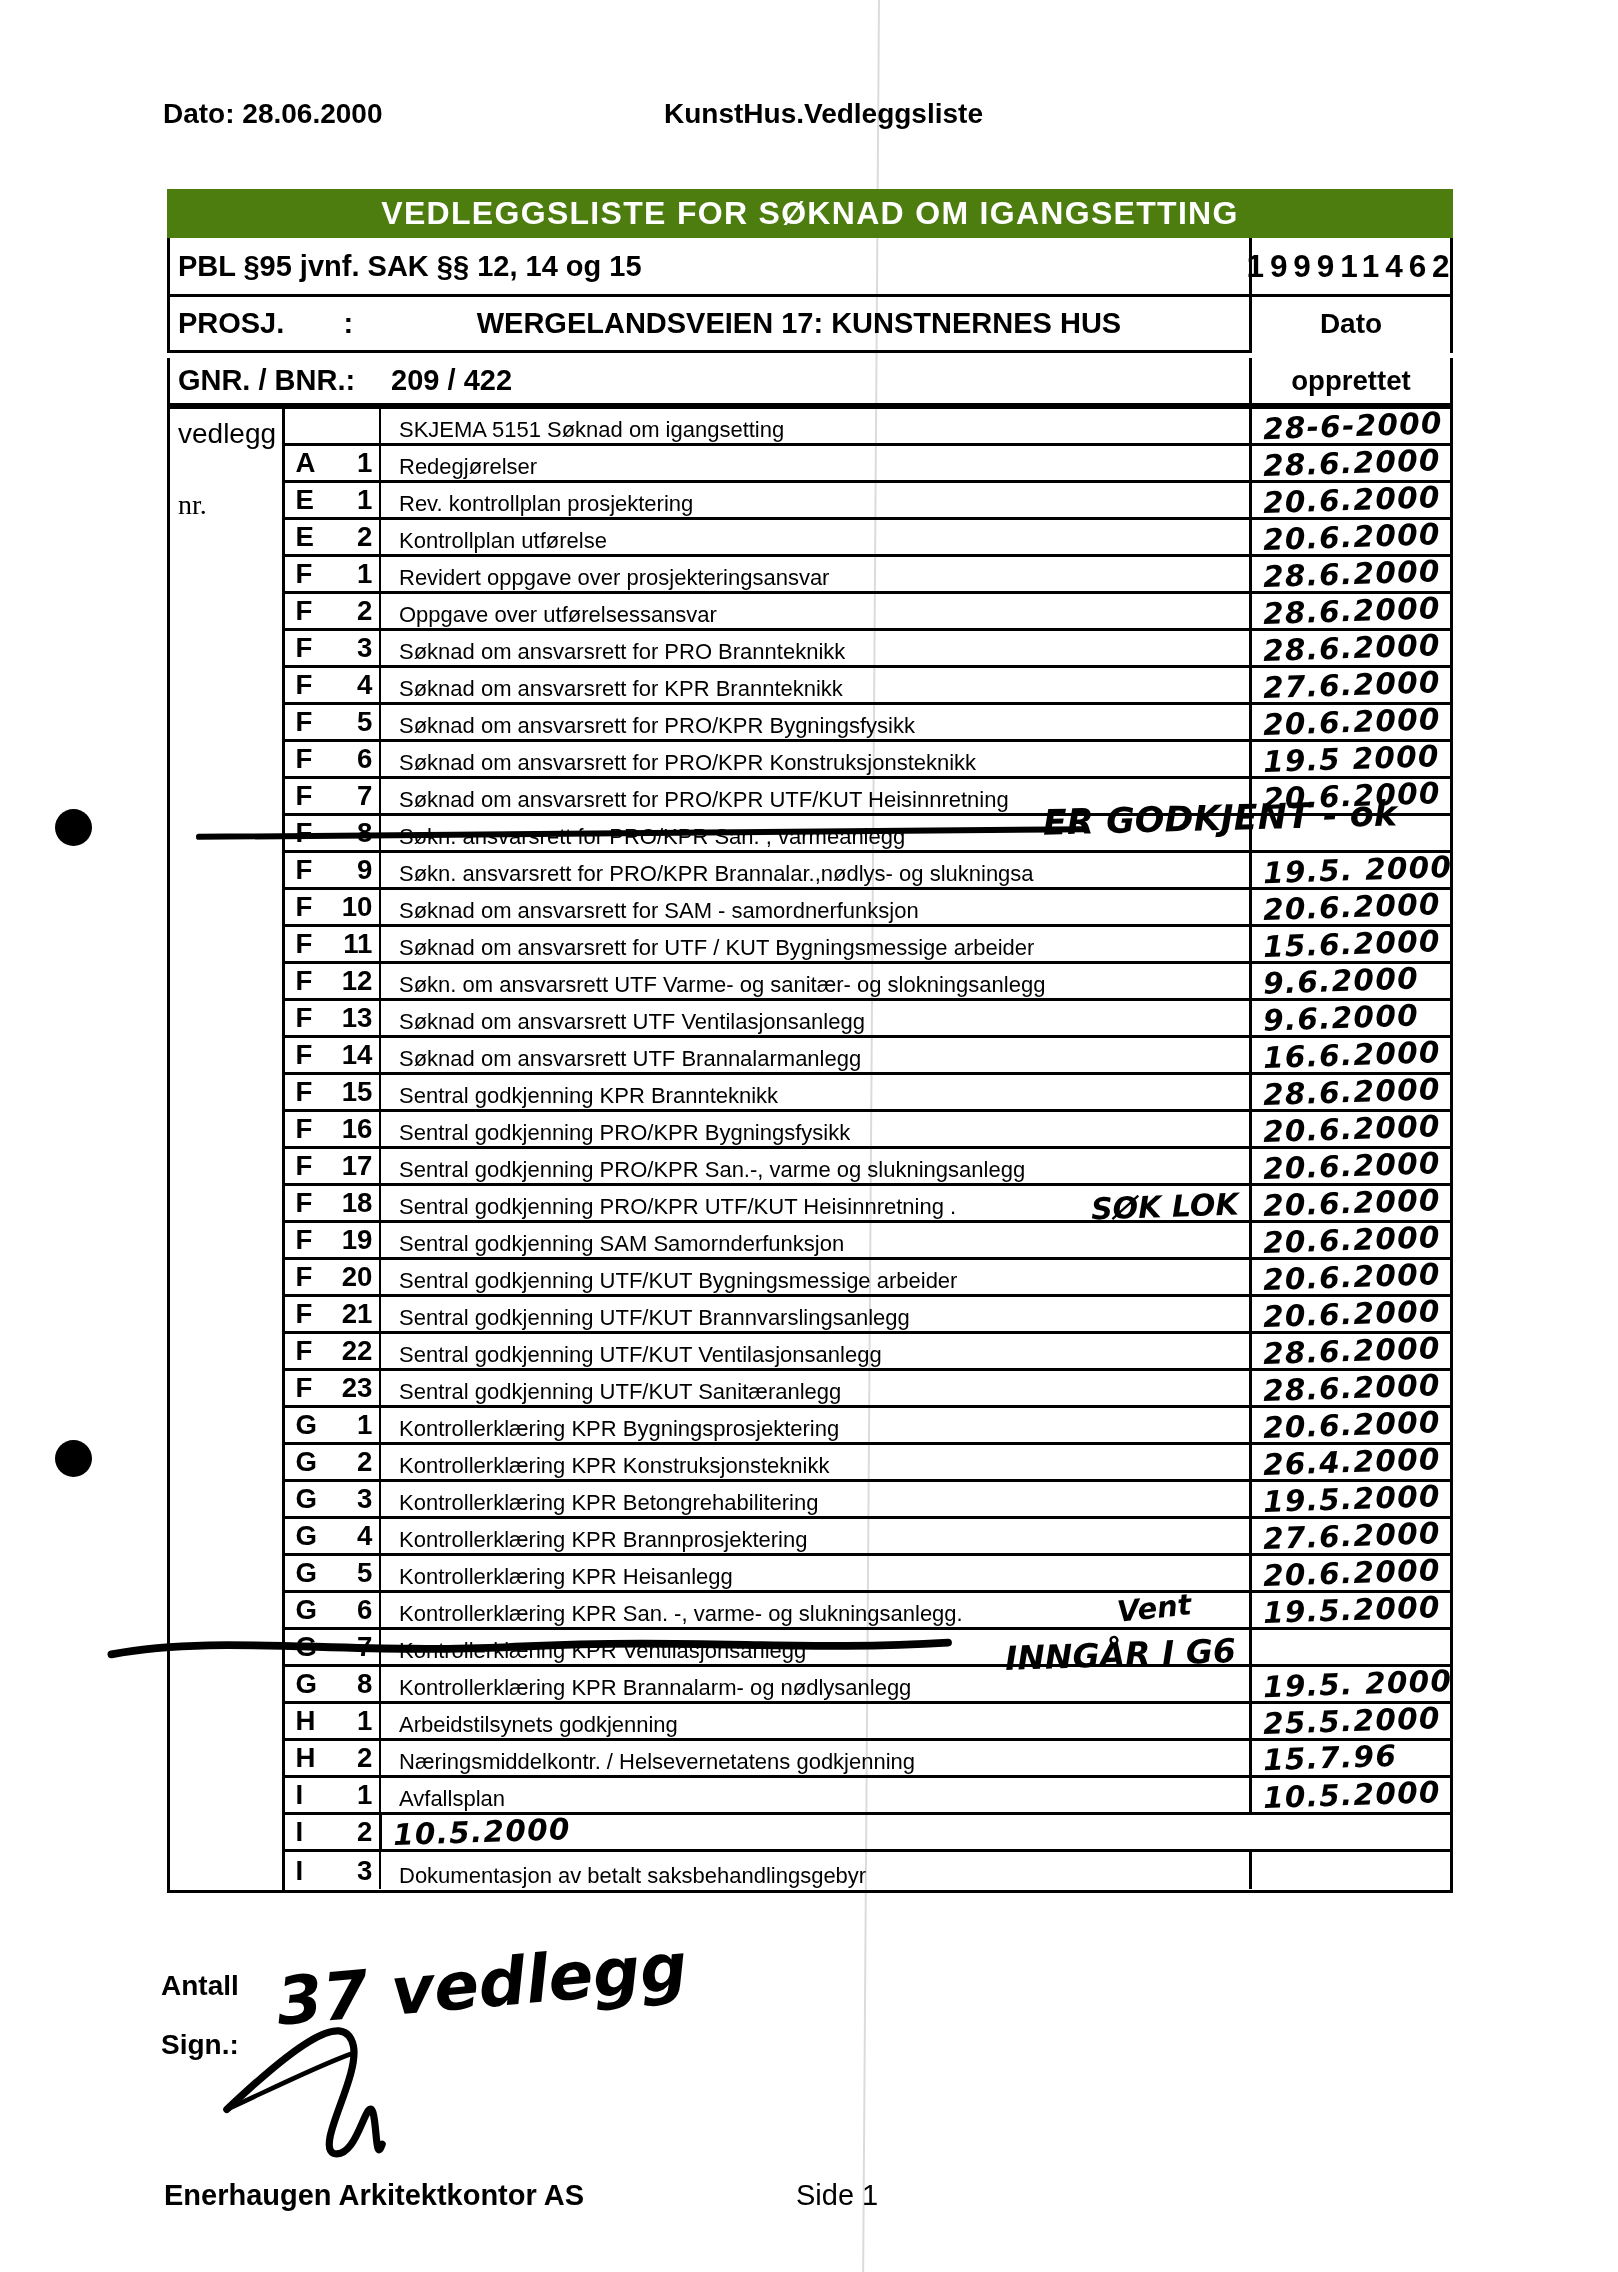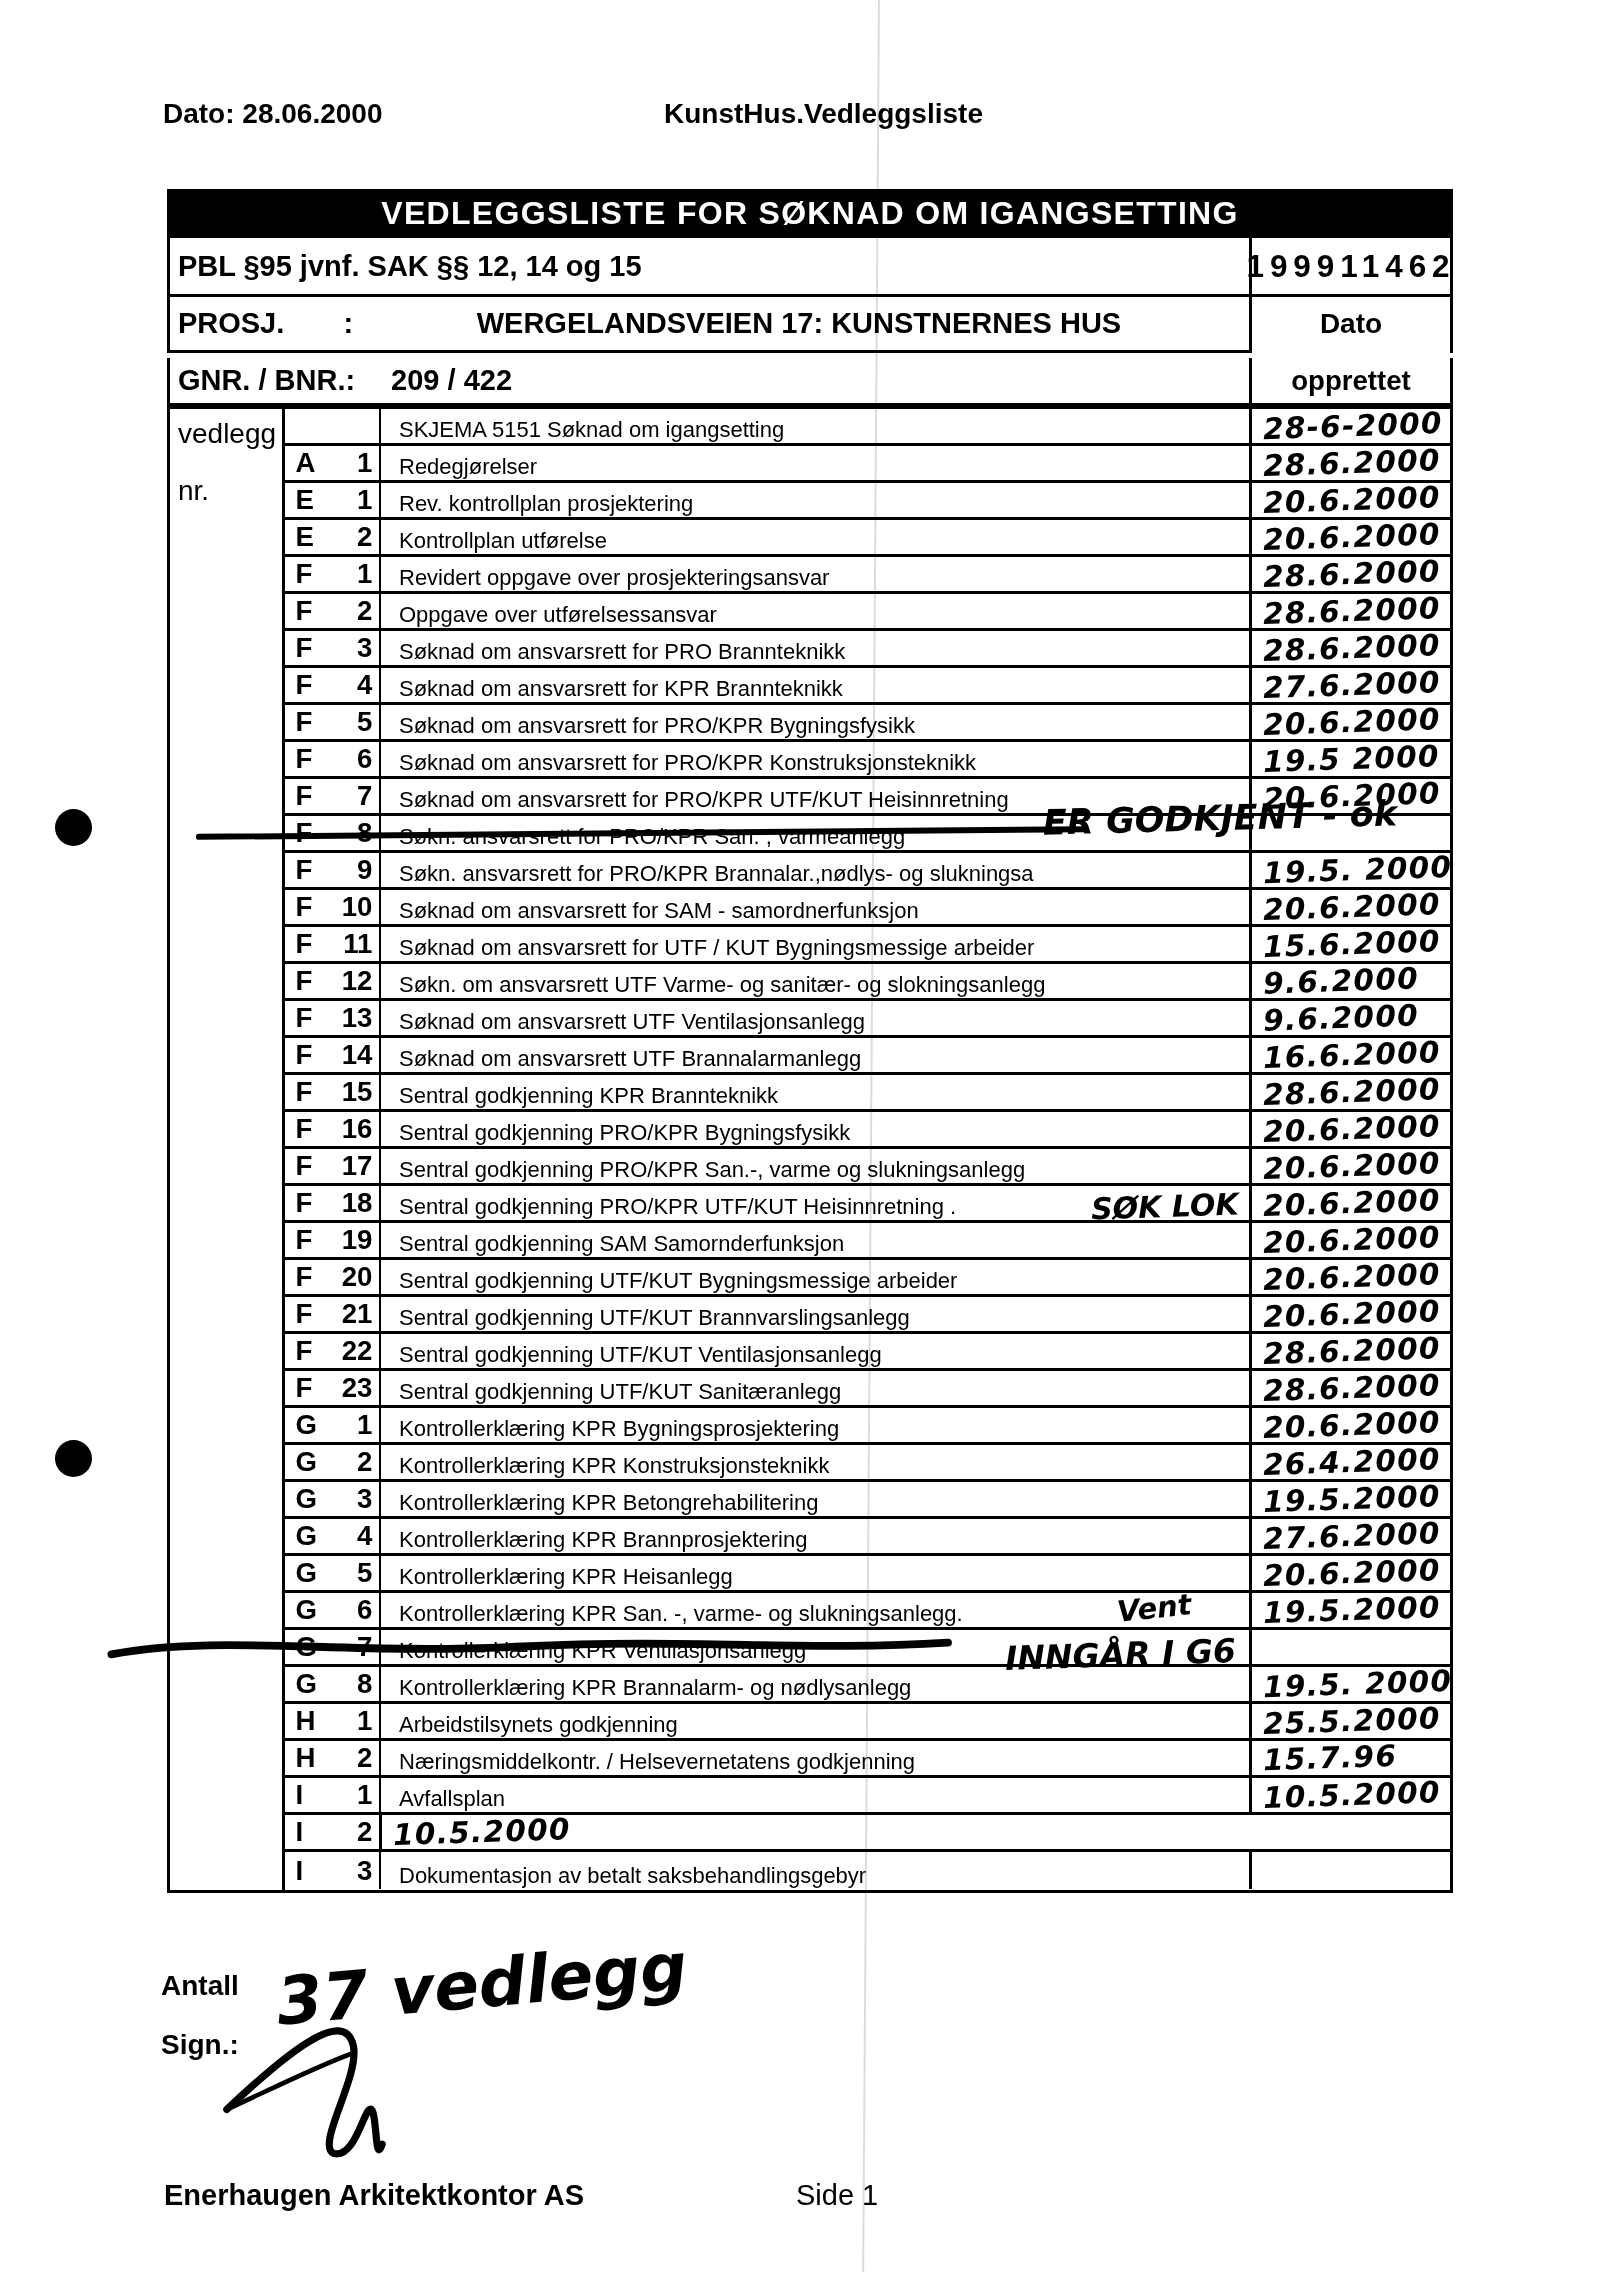--- a/index.html
+++ b/index.html
@@ -7,21 +7,21 @@
         font-family:"Liberation Sans", sans-serif;color:#000;}
   
   .tophead{position:absolute;top:98px;left:0;width:100%;font-size:28px;font-weight:bold;}
   .tophead .dato{position:absolute;left:163px;top:0;}
   .tophead .ref{position:absolute;left:664px;top:0;}
   
   .foldline{position:absolute;left:878px;top:0;width:2px;height:2273px;
             background:rgba(0,0,0,0.14);transform:rotate(0.4deg);transform-origin:top;}
   .hole{position:absolute;width:37px;height:37px;border-radius:50%;background:#000;}
   
-  .titlebar{position:absolute;left:167px;top:189px;width:1286px;height:49px;background:#000000;
+  .titlebar{position:absolute;left:167px;top:189px;width:1286px;height:49px;background:#4d7c0f;
             color:#fff;font-size:32px;font-weight:bold;display:flex;align-items:center;
             justify-content:center;letter-spacing:1.3px;}
   .hrow{position:absolute;left:167px;width:1286px;display:flex;box-sizing:border-box;
         border-left:3.9px solid #000;border-right:3.9px solid #000;border-bottom:3.9px solid #000;}
   .hrow .lcell{flex:1;display:flex;align-items:center;box-sizing:border-box;padding-left:7.9px;
                font-size:29px;font-weight:bold;}
   .hrow .rcell{width:201px;display:flex;align-items:center;justify-content:center;
                box-sizing:border-box;border-left:3.9px solid #000;}
   #pblrow{top:238px;height:59px;}
   #pblrow .rcell{font-size:31.5px;letter-spacing:5.9px;font-weight:bold;}
@@ -33,21 +33,21 @@
   .prosj-colon{width:79px;text-align:center;}
   .prosj-value{flex:1;text-align:center;padding-right:39px;}
   .gnr-value{margin-left:36px;}
   
   .rcell.spantop{position:relative;}
   .rcell.spantop::after{content:"";position:absolute;left:0;right:0;bottom:-3.9px;height:3.9px;background:#fff;}
   
   .tbl{position:absolute;left:167px;top:406px;width:1286px;height:1487px;box-sizing:border-box;}
   .label-cell{position:absolute;left:0;top:0;width:118px;height:100%;box-sizing:border-box;
               border:3.9px solid #000;font-size:28px;padding-top:9.2px;padding-left:8px;}
-  .label-cell .l2{margin-top:25px;}
+  .label-cell .l2{margin-top:39px;font-family:Liberation Serif, serif;}
   .rows{position:absolute;left:118px;top:0;width:1168px;height:100%;box-sizing:border-box;
         border-top:3.9px solid #000;border-right:3.9px solid #000;border-bottom:3.9px solid #000;}
   .trow{display:flex;height:37px;box-sizing:border-box;border-bottom:3.3px solid #000;}
   .trow:last-child{border-bottom:none;}
   .c-letter{width:41px;box-sizing:border-box;padding-left:10.5px;font-size:27.6px;font-weight:bold;
             display:flex;align-items:center;}
   .c-num{width:53px;box-sizing:border-box;padding-right:6.6px;font-size:27.6px;font-weight:bold;
          display:flex;align-items:center;justify-content:flex-end;}
   .c-text{flex:1;box-sizing:border-box;border-left:2.6px solid #000;padding-left:18px;font-size:22px;
           display:flex;align-items:flex-end;white-space:nowrap;overflow:visible;}

